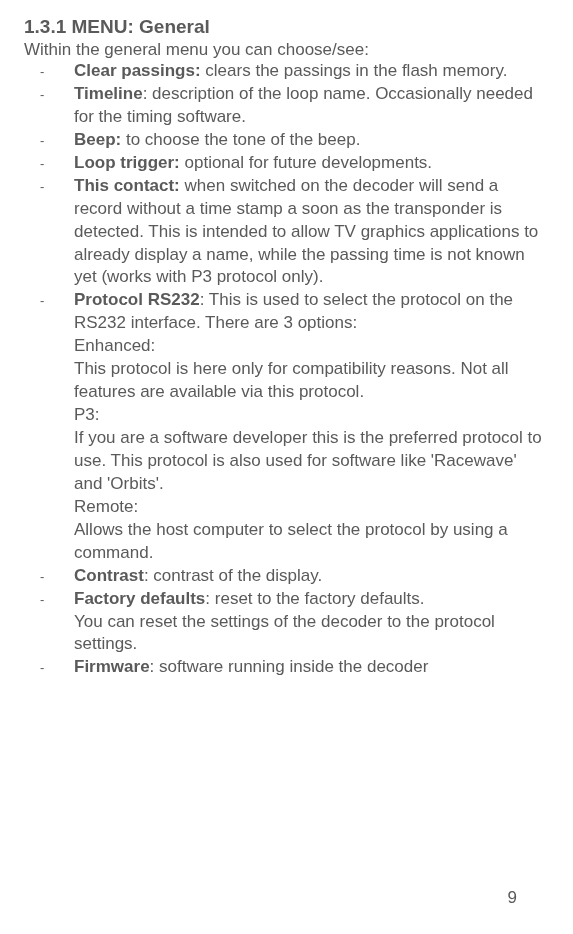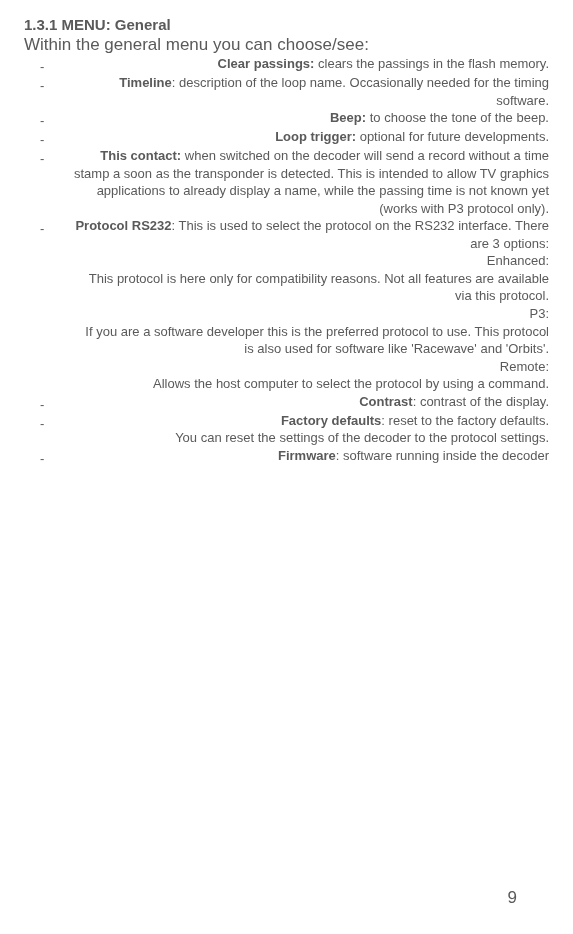--- a/index.html
+++ b/index.html
@@ -7,44 +7,43 @@
       width: 573px;
       height: 934px;
       background: #fff;
       font-family: Verdana, Geneva, sans-serif;
       color: #5a5a5a;
       padding: 16px 24px 16px 24px;
       position: relative;
     }
     .section-title {
       font-weight: bold;
-      font-size: 15px;
+      font-size: 19px;
       margin-bottom: 2px;
     }
     .intro {
       font-size: 17px;
       margin-bottom: 0;
     }
     .item {
       display: flex;
       margin-bottom: 0px;
       padding-left: 16px;
     }
     .bullet {
       font-size: 13px;
       color: #5a5a5a;
       width: 34px;
       flex-shrink: 0;
       padding-top: 4px;
     }
     .item-body {
       flex: 1;
-      font-size: 13px;
+      font-size: 17px;
       line-height: 1.35;
-      text-align: right;
     }
     .term {
       font-weight: bold;
     }
     .sub {
       display: block;
     }
     .page-num {
       position: absolute;
       bottom: 26px;

